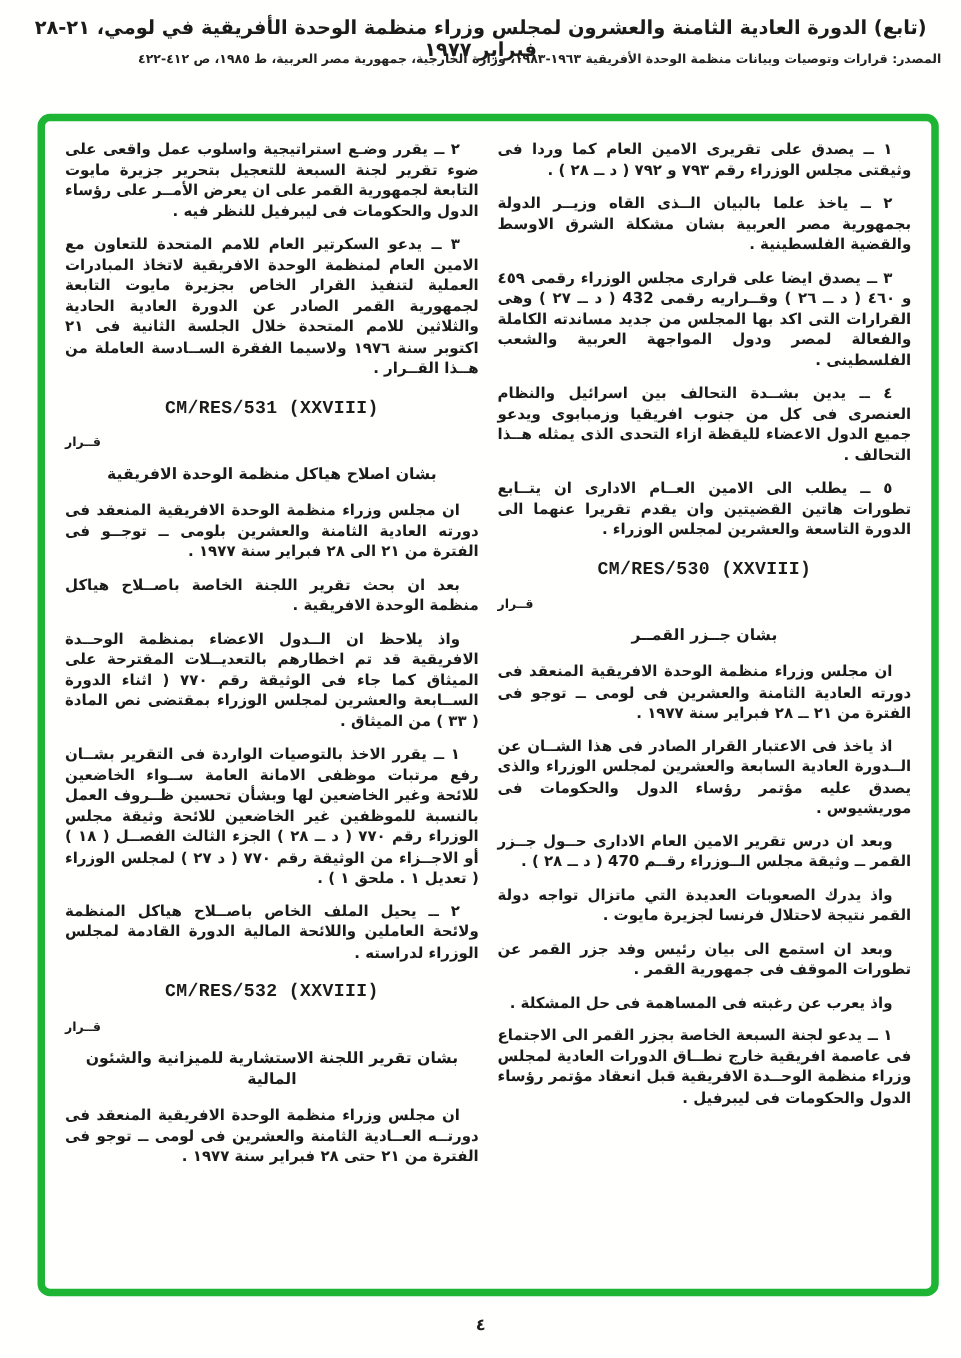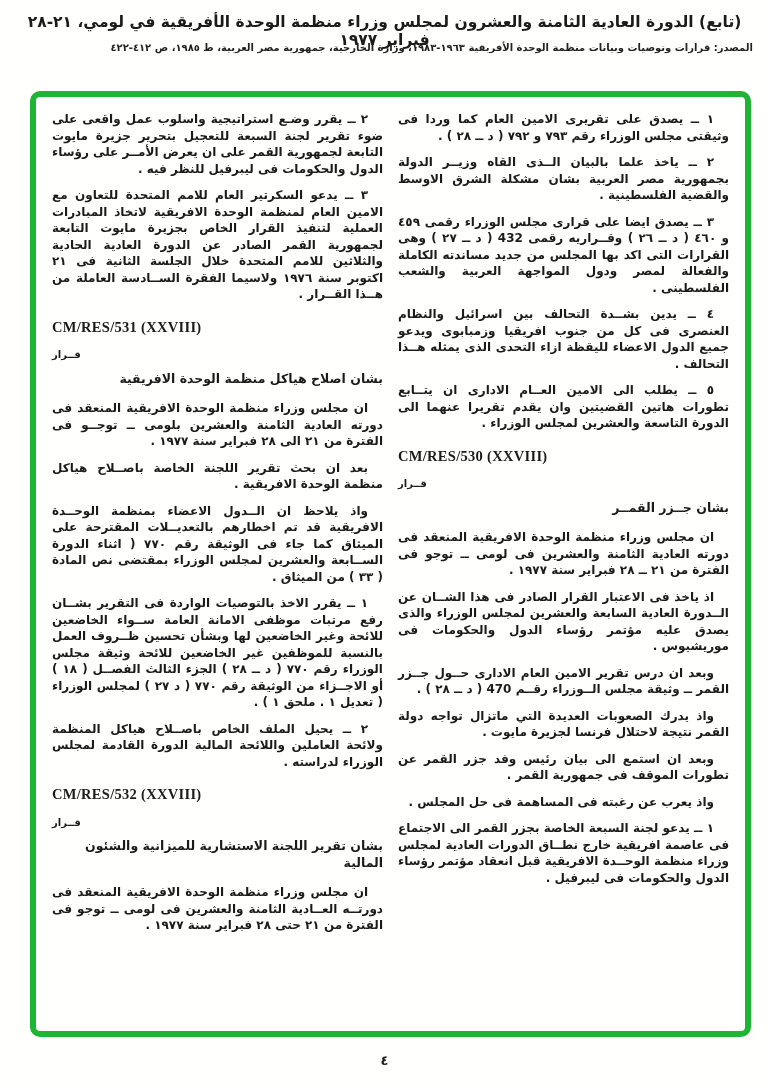--- a/index.html
+++ b/index.html
@@ -47,33 +47,33 @@
     line-height:16.5px;
   }
   .block { margin:0 0 10px; }
   .block.para {
     text-align:justify;
     text-align-last:right;
     text-indent:15px;
   }
   .block.code {
     direction:ltr;
-    text-align:left;
-    font-family:Liberation Serif, serif;
+    text-align:center;
+    font-family:Liberation Mono, monospace;
     font-size:14.5px;
     letter-spacing:0.3px;
     margin:16px 0 12px;
   }
   .block.heading {
     text-align:left;
     font-size:10px;
     margin:2px 0 7px;
   }
   .block.subheading {
-    text-align:right;
+    text-align:center;
     font-size:12.5px;
     margin:0 0 13px;
   }
   .pagenum {
     position:absolute; bottom:18px; left:0; right:0;
     text-align:center;
     font-size:13px; font-weight:bold;
   }
 </style>
 </head>
@@ -93,21 +93,21 @@
         <div class="block para">٤ ــ يدين بشــدة التحالف بين اسرائيل والنظام العنصرى فى كل من جنوب افريقيا وزمبابوى ويدعو جميع الدول الاعضاء لليقظة ازاء التحدى الذى يمثله هــذا التحالف .</div>
         <div class="block para">٥ ــ يطلب الى الامين العــام الادارى ان يتــابع تطورات هاتين القضيتين وان يقدم تقريرا عنهما الى الدورة التاسعة والعشرين لمجلس الوزراء .</div>
         <div class="block code" dir="ltr">CM/RES/530 (XXVIII)</div>
         <div class="block heading">قــرار</div>
         <div class="block subheading">بشان جــزر القمــر</div>
         <div class="block para">ان مجلس وزراء منظمة الوحدة الافريقية المنعقد فى دورته العادية الثامنة والعشرين فى لومى ــ توجو فى الفترة من ٢١ ــ ٢٨ فبراير سنة ١٩٧٧ .</div>
         <div class="block para">اذ ياخذ فى الاعتبار القرار الصادر فى هذا الشــان عن الــدورة العادية السابعة والعشرين لمجلس الوزراء والذى يصدق عليه مؤتمر رؤساء الدول والحكومات فى موريشيوس .</div>
         <div class="block para">وبعد ان درس تقرير الامين العام الادارى حــول جــزر القمر ــ وثيقة مجلس الــوزراء رقــم 470 ( د ــ ٢٨ ) .</div>
         <div class="block para">واذ يدرك الصعوبات العديدة التي ماتزال تواجه دولة القمر نتيجة لاحتلال فرنسا لجزيرة مايوت .</div>
         <div class="block para">وبعد ان استمع الى بيان رئيس وفد جزر القمر عن تطورات الموقف فى جمهورية القمر .</div>
-        <div class="block para">واذ يعرب عن رغبته فى المساهمة فى حل المجلس .</div>
+        <div class="block para">واذ يعرب عن رغبته فى المساهمة فى حل المشكلة .</div>
         <div class="block para">١ ــ يدعو لجنة السبعة الخاصة بجزر القمر الى الاجتماع فى عاصمة افريقية خارج نطــاق الدورات العادية لمجلس وزراء منظمة الوحــدة الافريقية قبل انعقاد مؤتمر رؤساء الدول والحكومات فى ليبرفيل .</div>
       </div>
     <div class="col">
         <div class="block para">٢ ــ يقرر وضـع استراتيجية واسلوب عمل واقعى على ضوء تقرير لجنة السبعة للتعجيل بتحرير جزيرة مايوت التابعة لجمهورية القمر على ان يعرض الأمــر على رؤساء الدول والحكومات فى ليبرفيل للنظر فيه .</div>
         <div class="block para">٣ ــ يدعو السكرتير العام للامم المتحدة للتعاون مع الامين العام لمنظمة الوحدة الافريقية لاتخاذ المبادرات العملية لتنفيذ القرار الخاص بجزيرة مايوت التابعة لجمهورية القمر الصادر عن الدورة العادية الحادية والثلاثين للامم المتحدة خلال الجلسة الثانية فى ٢١ اكتوبر سنة ١٩٧٦ ولاسيما الفقرة الســادسة العاملة من هــذا القــرار .</div>
         <div class="block code" dir="ltr">CM/RES/531 (XXVIII)</div>
         <div class="block heading">قــرار</div>
         <div class="block subheading">بشان اصلاح هياكل منظمة الوحدة الافريقية</div>
         <div class="block para">ان مجلس وزراء منظمة الوحدة الافريقية المنعقد فى دورته العادية الثامنة والعشرين بلومى ــ توجــو فى الفترة من ٢١ الى ٢٨ فبراير سنة ١٩٧٧ .</div>
         <div class="block para">بعد ان بحث تقرير اللجنة الخاصة باصــلاح هياكل منظمة الوحدة الافريقية .</div>

